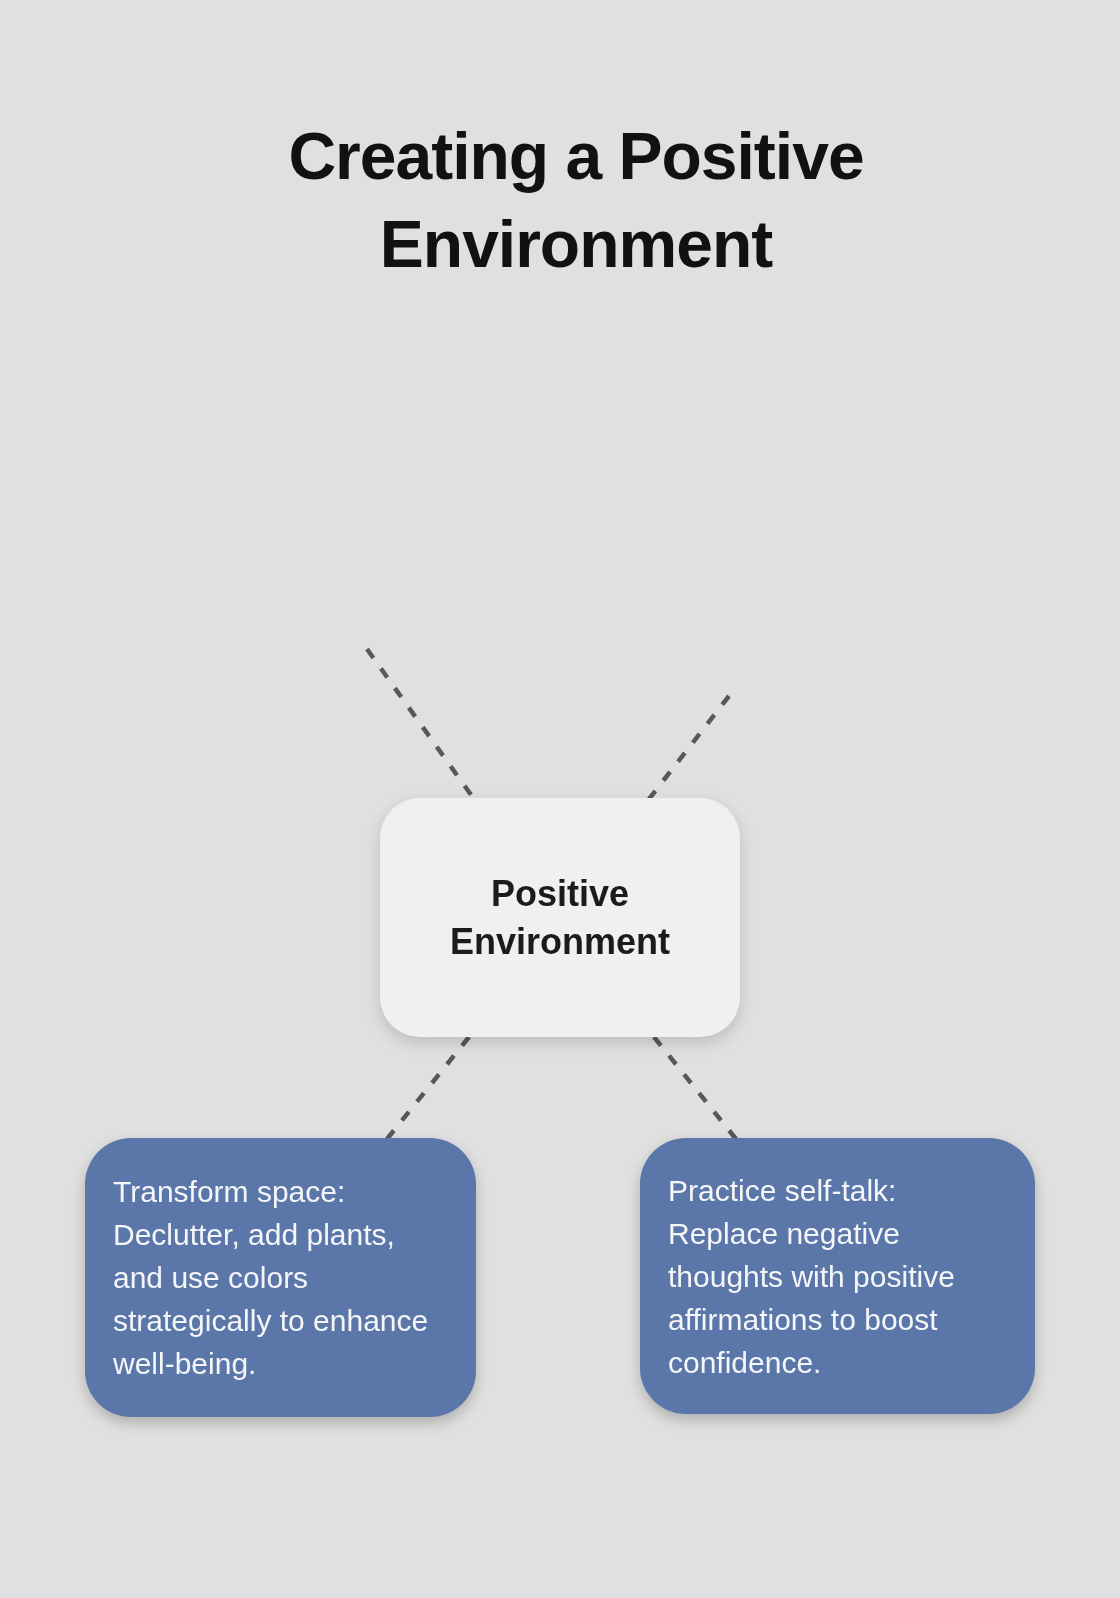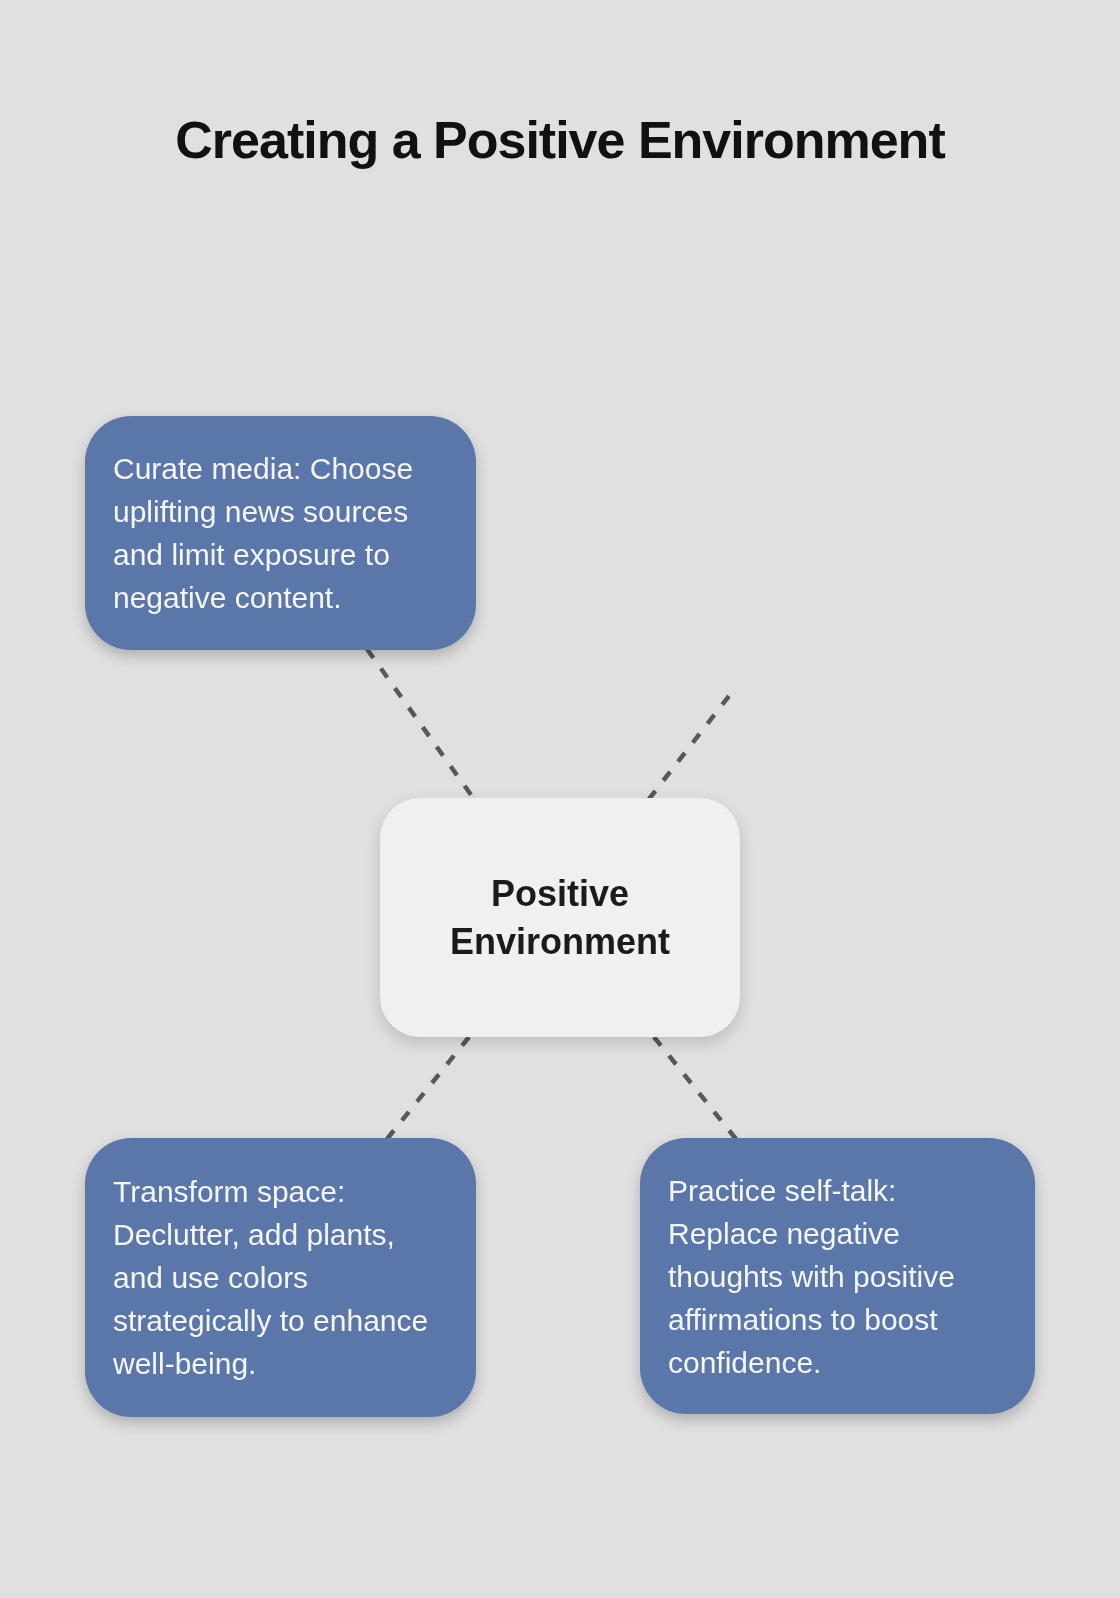--- a/index.html
+++ b/index.html
@@ -15,23 +15,23 @@
     background: var(--color-background, #dfe0df);
     overflow: hidden;
     font-family: "Liberation Sans", sans-serif;
   }
   .title {
     position: absolute;
     top: 96px;
     left: 50%;
     transform: translateX(-50%);
     width: 780px;
-    margin: 0;
+    margin: 16px;
     text-align: center;
-    font-size: 52px;
+    font-size: 66px;
     line-height: 88px;
     font-weight: bold;
     letter-spacing: -1px;
     color: var(--color-title_text, #111);
   }
   .connectors {
     position: absolute;
     left: 0;
     top: 0;
     width: 1120px;
@@ -89,23 +89,20 @@
 
   <h1 class="title">Creating a Positive Environment</h1>
 
   <svg class="connectors" viewBox="0 0 1120 1598" xmlns="http://www.w3.org/2000/svg">
     <line x1="367" y1="649" x2="474" y2="799"></line>
     <line x1="729" y1="696" x2="649" y2="799"></line>
     <line x1="469" y1="1037" x2="387" y2="1139"></line>
     <line x1="654" y1="1037" x2="736" y2="1139"></line>
   </svg>
 
-  <div class="node blue node-tl">
-    <p>Curate media: Choose uplifting news sources and limit exposure to negative content.</p>
-  </div>
 
 
   <div class="node node-center">
     <p>Positive Environment</p>
   </div>
 
   <div class="node blue node-bl">
     <p>Transform space: Declutter, add plants, and use colors strategically to enhance well-being.</p>
   </div>
 

